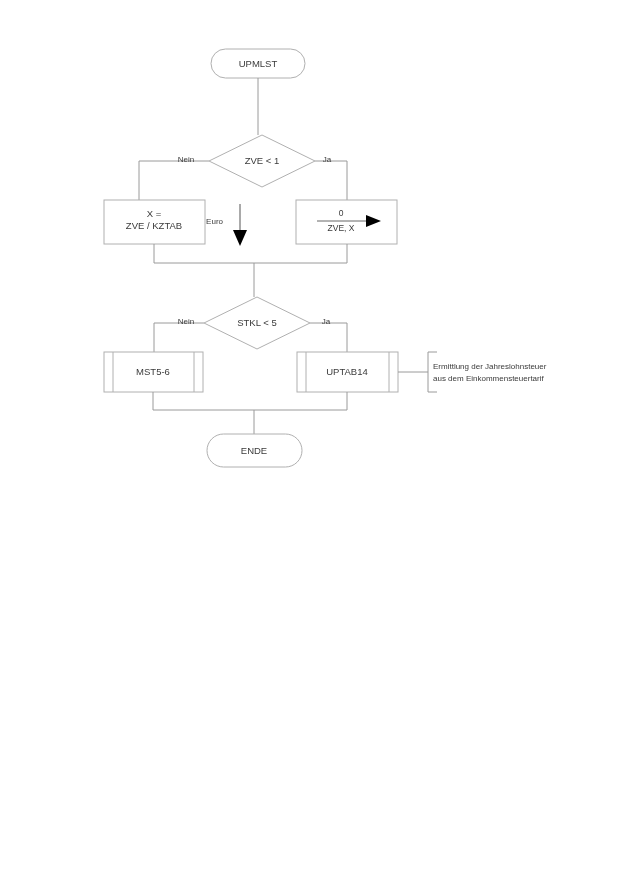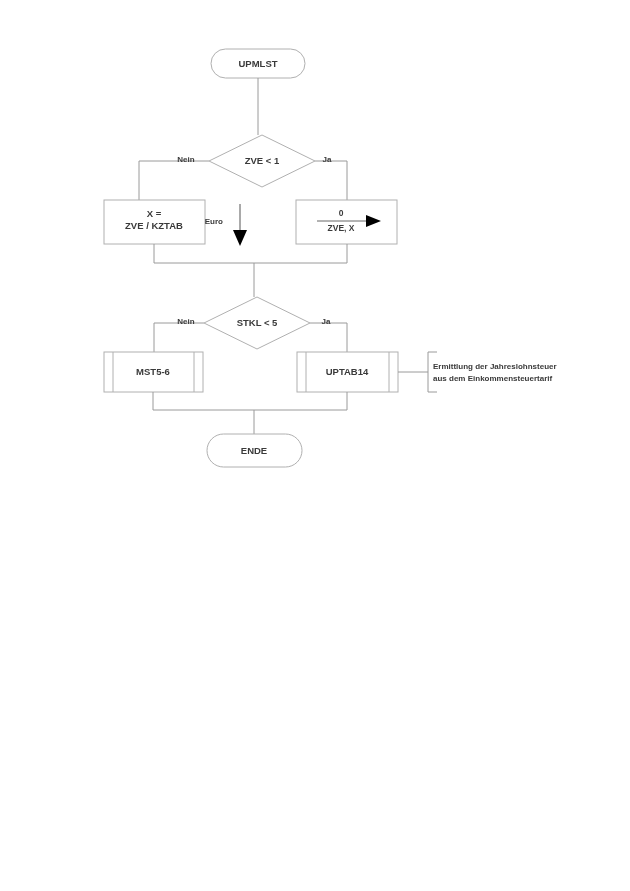--- a/index.html
+++ b/index.html
@@ -10,21 +10,20 @@
   body {
     width: 630px;
     height: 891px;
     font-family: "Liberation Sans", sans-serif;
     overflow: hidden;
   }
   #flow-root {
     position: relative;
     width: 630px;
     height: 754px;
-    font-weight: bold;
   }
   svg#flowchart {
     display: block;
     width: 630px;
     height: 891px;
   }
   .shape-stroke {
     fill: none;
     stroke: #b0b0b0;
     stroke-width: 1;

